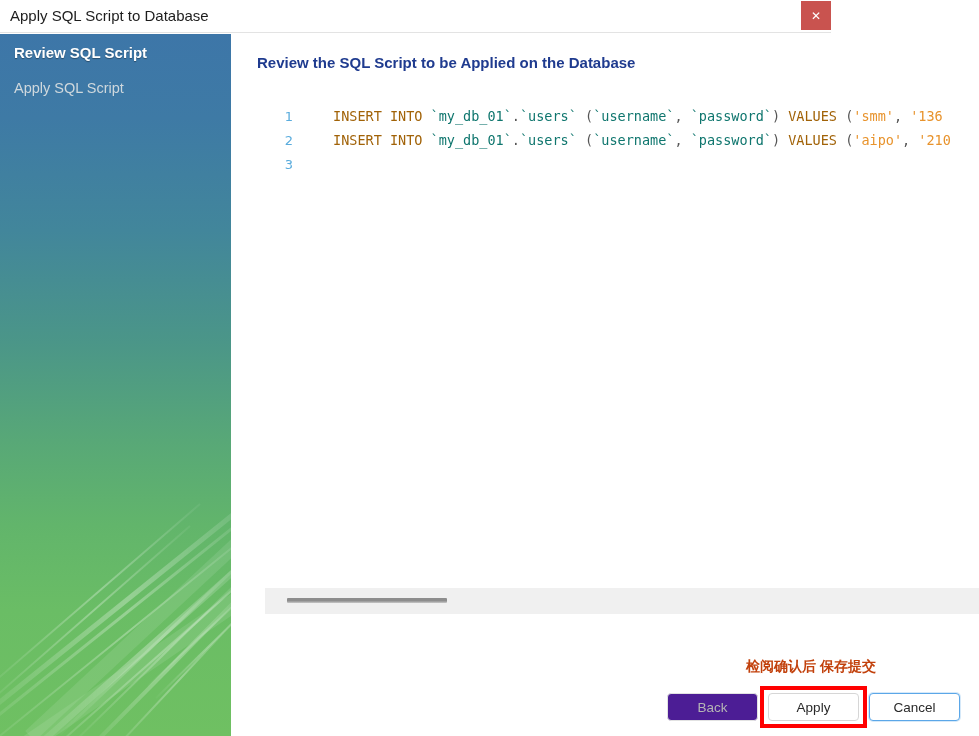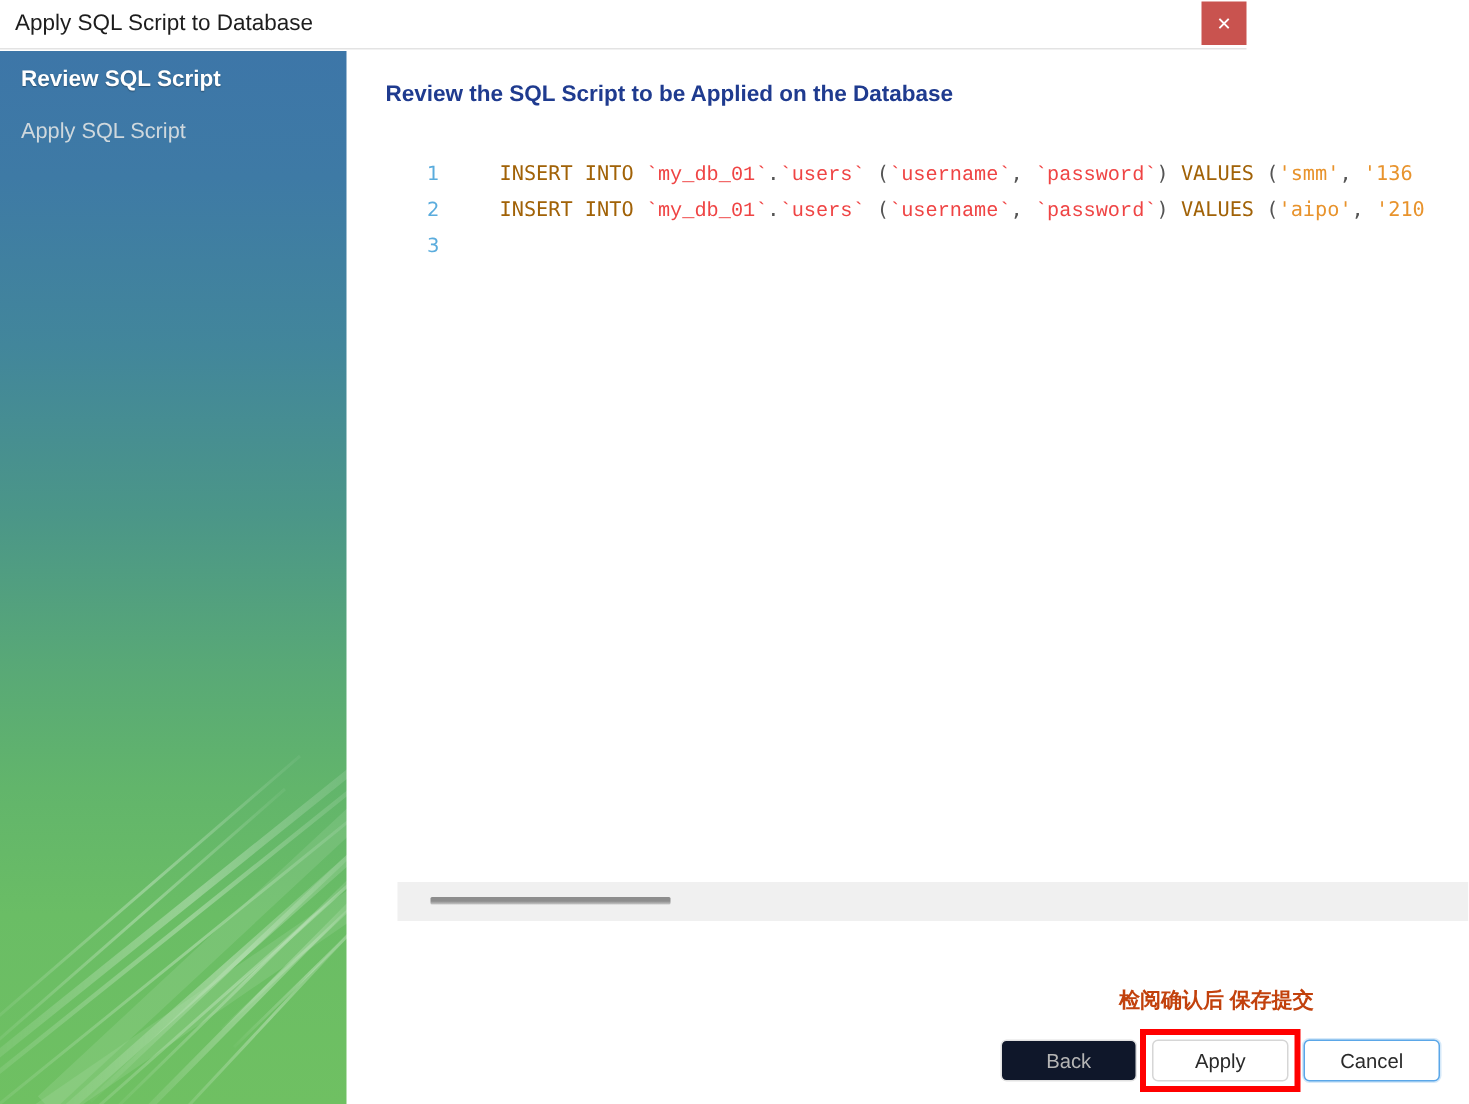--- a/index.html
+++ b/index.html
@@ -141,21 +141,21 @@
     color: #5aacdd;
     font-family: "DejaVu Sans", sans-serif;
     font-size: 13px;
     padding-right: 4px;
   }
   .codetext {
     display: inline-block;
     padding-left: 36px;
   }
   .kw   { color: #a16207; }
-  .ident{ color: #ef4444; font-family: Liberation Mono, monospace; }
+  .ident{ color: #0f766e; }
   .str  { color: #e8932c; }
   .punc { color: #555555; }
 
   
   .hscroll-track {
     position: absolute;
     left: 265px;
     top: 588px;
     width: 714px;
     height: 26px;
@@ -191,21 +191,21 @@
     display: flex;
     align-items: center;
     justify-content: center;
     cursor: pointer;
     background: #ffffff;
     color: #2a2a2a;
   }
   .btn-back {
     left: 667px;
     width: 91px;
-    background: #0f172a;
+    background: #4c1d95;
     border: 1px solid #e2e2e2;
     color: #b5b5b5;
     cursor: default;
   }
   .btn-apply {
     left: 768px;
     width: 91px;
     border: 1px solid #d6d6d6;
   }
   .btn-cancel {

